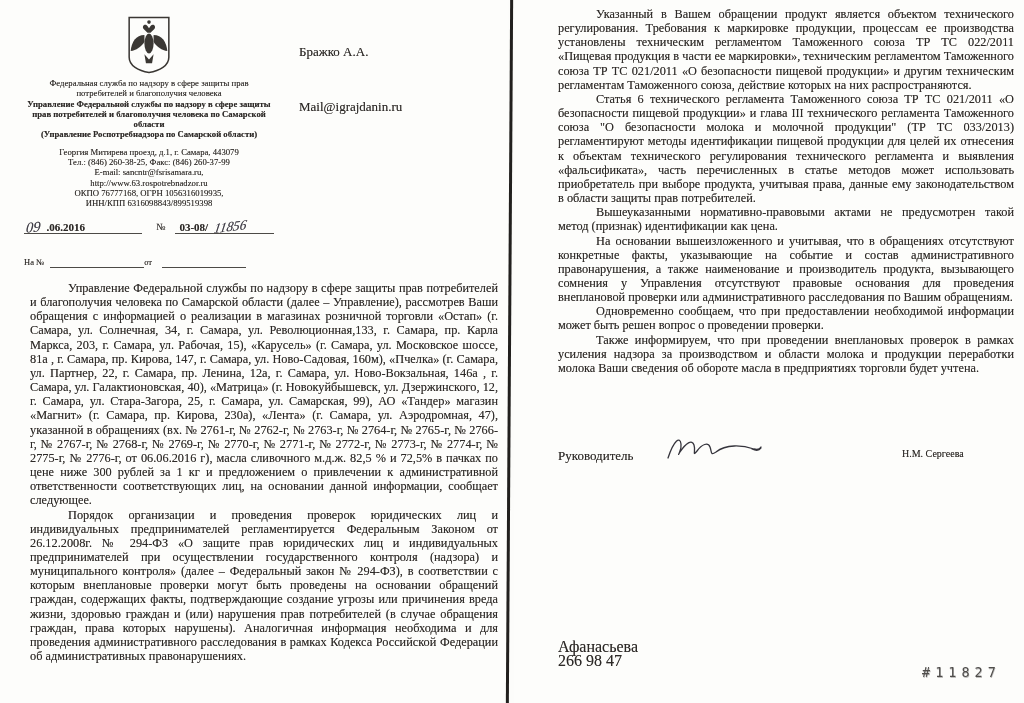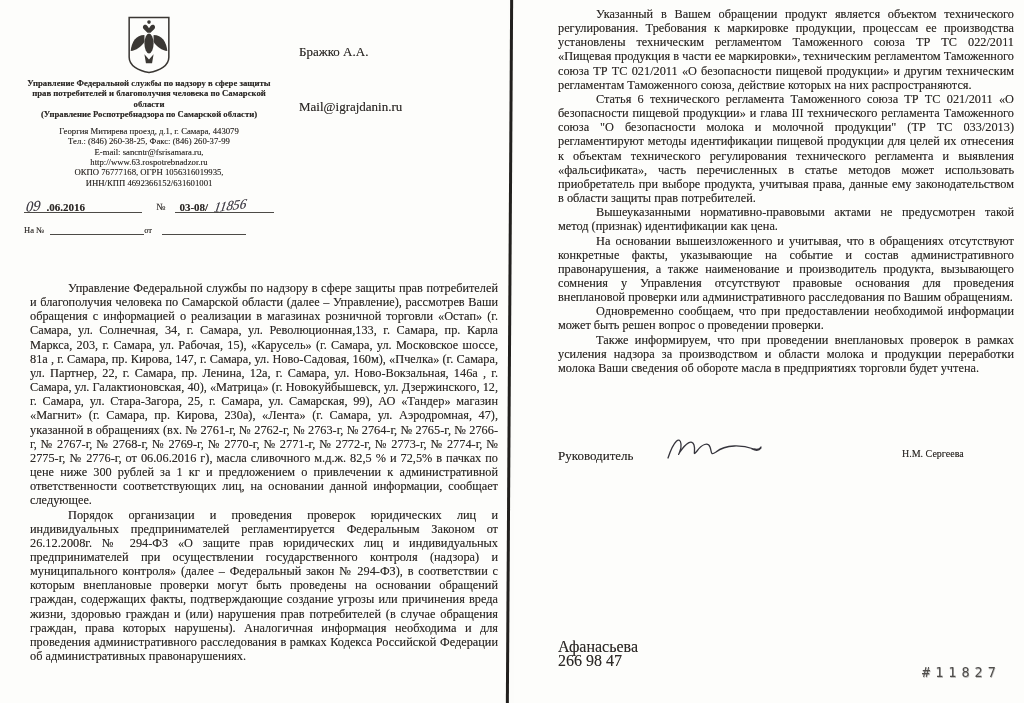--- a/index.html
+++ b/index.html
@@ -21,21 +21,21 @@
   
   .letterhead{
     position:absolute; left:24px; top:16px; width:250px;
     text-align:center; font-size:8.7px; line-height:10.3px;
   }
   .emblem{margin:0 auto 4px auto; width:46px; height:58px;}
   .lh-bold{font-weight:bold;}
   .lh-contacts{margin-top:7px;}
   .ref-row{display:flex; align-items:flex-end; text-align:left; font-size:10.5px;}
   .ref-row1{margin-top:5px; height:20px;}
-  .ref-row2{margin-top:8px; height:14px; font-size:8.5px;}
+  .ref-row2{margin-top:20px; height:14px; font-size:8.5px;}
   .u-cell{border-bottom:1.2px solid #4c4a46; display:flex; align-items:flex-end; gap:6px;}
   .cell-date{width:128px; padding-left:2px;}
   .cell-num{width:104px; padding-left:4px;}
   .cell-na{width:94px; margin-left:6px;}
   .cell-ot{width:84px; margin-left:10px;}
   .num-sign{margin:0 10px 1px 14px; font-size:9.5px;}
   .printed-bold{font-weight:bold; font-size:11px;}
   .hand{
     font-style:italic; color:#3f3d49; font-size:14.5px; line-height:12px;
     display:inline-block; transform:rotate(-6deg) skewX(-10deg);
@@ -84,29 +84,30 @@
           <g fill="#3a3733">
             <circle cx="30" cy="8" r="2.4"></circle>
             <path d="M23,17 c-3,-4 2,-8 5,-4 l2,3 l2,-3 c3,-4 8,0 5,4 l-5,5 h-4 z"></path>
             <ellipse cx="30" cy="36" rx="6" ry="13"></ellipse>
             <path d="M24,25 C13,25 7,34 6,46 C13,45 20,40 24,34 z"></path>
             <path d="M36,25 C47,25 53,34 54,46 C47,45 40,40 36,34 z"></path>
             <path d="M24,50 l6,7 l6,-7 l-2,12 h-8 z"></path>
           </g>
         </svg>
       </div>
+      <div>Федеральная служба по надзору в сфере защиты прав потребителей и благополучия человека</div>
       <div class="lh-bold">Управление Федеральной службы по надзору в сфере защиты прав потребителей и благополучия человека по Самарской области</div>
       <div class="lh-bold">(Управление Роспотребнадзора по Самарской области)</div>
       <div class="lh-contacts">
         <div>Георгия Митирева проезд, д.1, г. Самара, 443079</div>
         <div>Тел.: (846) 260-38-25, Факс: (846) 260-37-99</div>
         <div>E-mail: sancntr@fsrisamara.ru,</div>
         <div>http://www.63.rospotrebnadzor.ru</div>
         <div>ОКПО 76777168, ОГРН 1056316019935,</div>
-        <div>ИНН/КПП 4692366152/631601001</div>
+        <div>ИНН/КПП 6316098843/899519398</div>
       </div>
 
       <div class="ref-row ref-row1">
         <span class="u-cell cell-date">
           <span class="hand">09</span>
           <span class="printed-bold">.06.2016</span>
         </span>
         <span class="num-sign">№</span>
         <span class="u-cell cell-num">
           <span class="printed-bold">03-08/</span>

